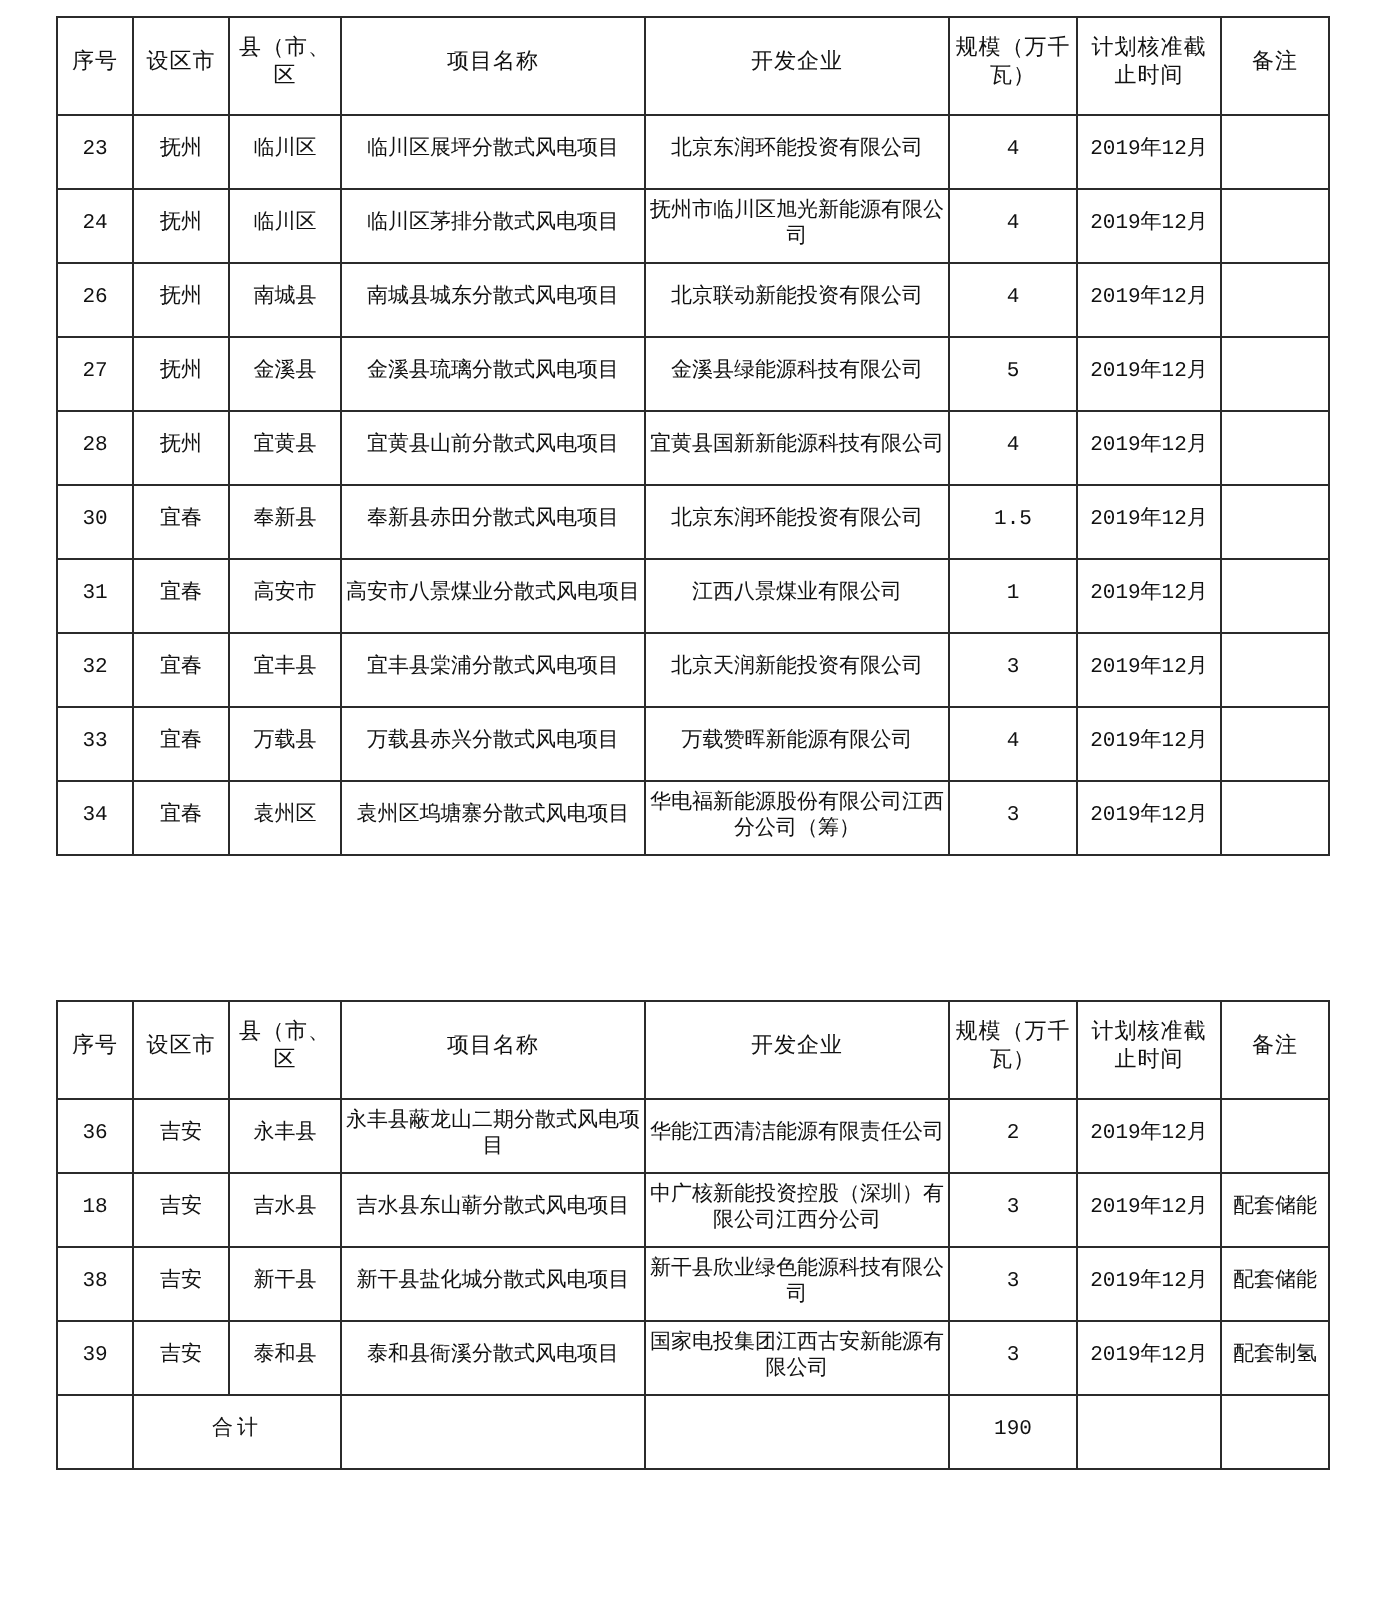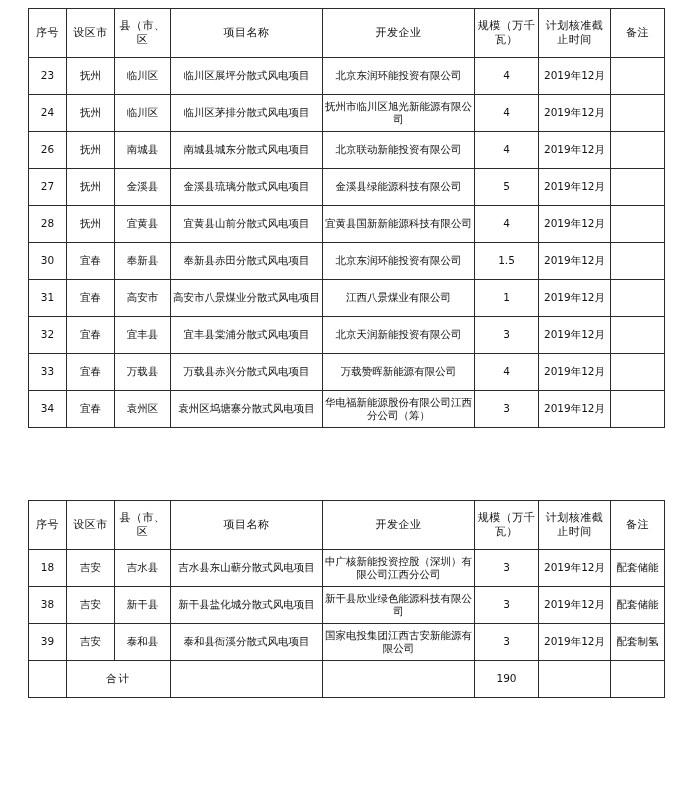--- a/index.html
+++ b/index.html
@@ -25,20 +25,21 @@
     left: 28px;
     width: 636px;
   }
   #block-1 { top: 8px; }
   #block-2 { top: 500px; }
 
   table.doc-table {
     border-collapse: collapse;
     width: 636px;
     table-layout: fixed;
+    font-family: Liberation Mono, monospace;
   }
   table.doc-table td, table.doc-table th {
     border: 1px solid #2b2b2b;
     font-weight: normal;
     text-align: center;
     vertical-align: middle;
     padding: 2px 2px;
     font-size: 10.5px;
     line-height: 1.25;
     color: #111;
@@ -252,20 +253,30 @@
           </td>
           <td class="hdr-two-line">
             <div>计划核准截</div>
             <div>止时间</div>
           </td>
           <td>备注</td>
         </tr>
       </thead>
       <tbody>
         <tr>
+          <td>36</td>
+          <td>吉安</td>
+          <td>永丰县</td>
+          <td class="proj-cell">永丰县蔽龙山二期分散式风电项目</td>
+          <td class="dev-cell">华能江西清洁能源有限责任公司</td>
+          <td>2</td>
+          <td>2019年12月</td>
+          <td class="note-cell"></td>
+        </tr>
+        <tr>
           <td>18</td>
           <td>吉安</td>
           <td>吉水县</td>
           <td class="proj-cell">吉水县东山蕲分散式风电项目</td>
           <td class="dev-cell">中广核新能投资控股（深圳）有限公司江西分公司</td>
           <td>3</td>
           <td>2019年12月</td>
           <td class="note-cell">配套储能</td>
         </tr>
         <tr>

